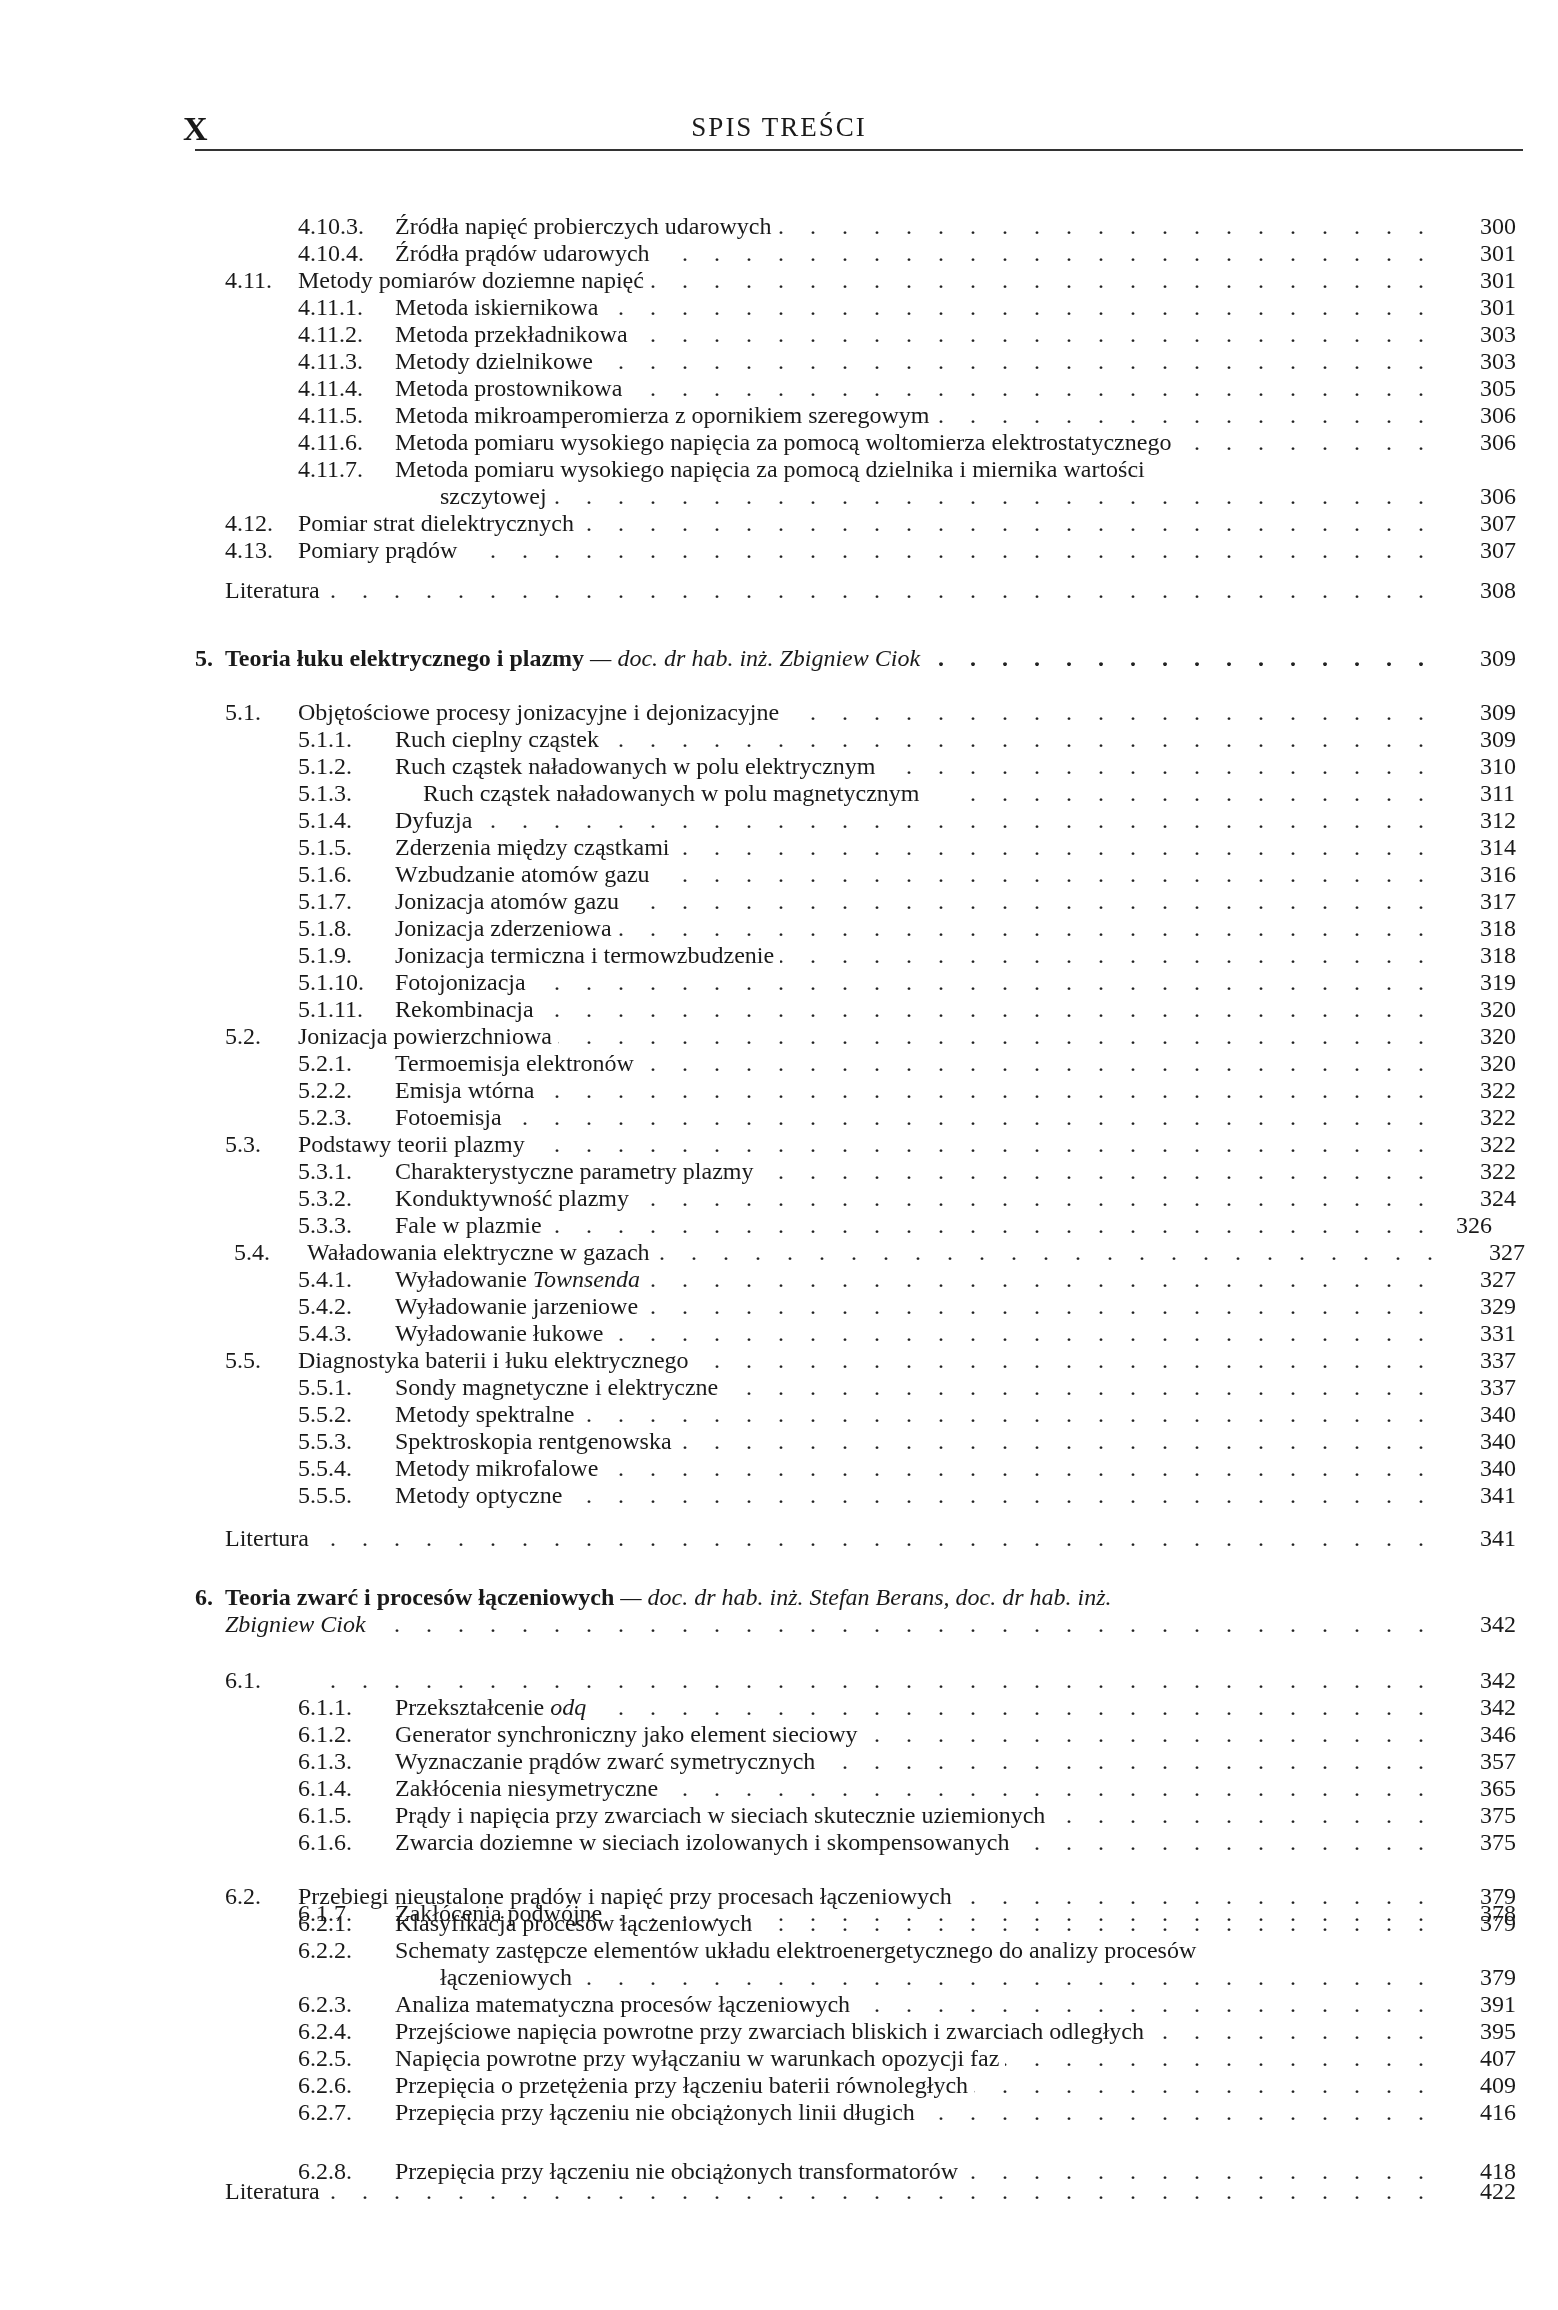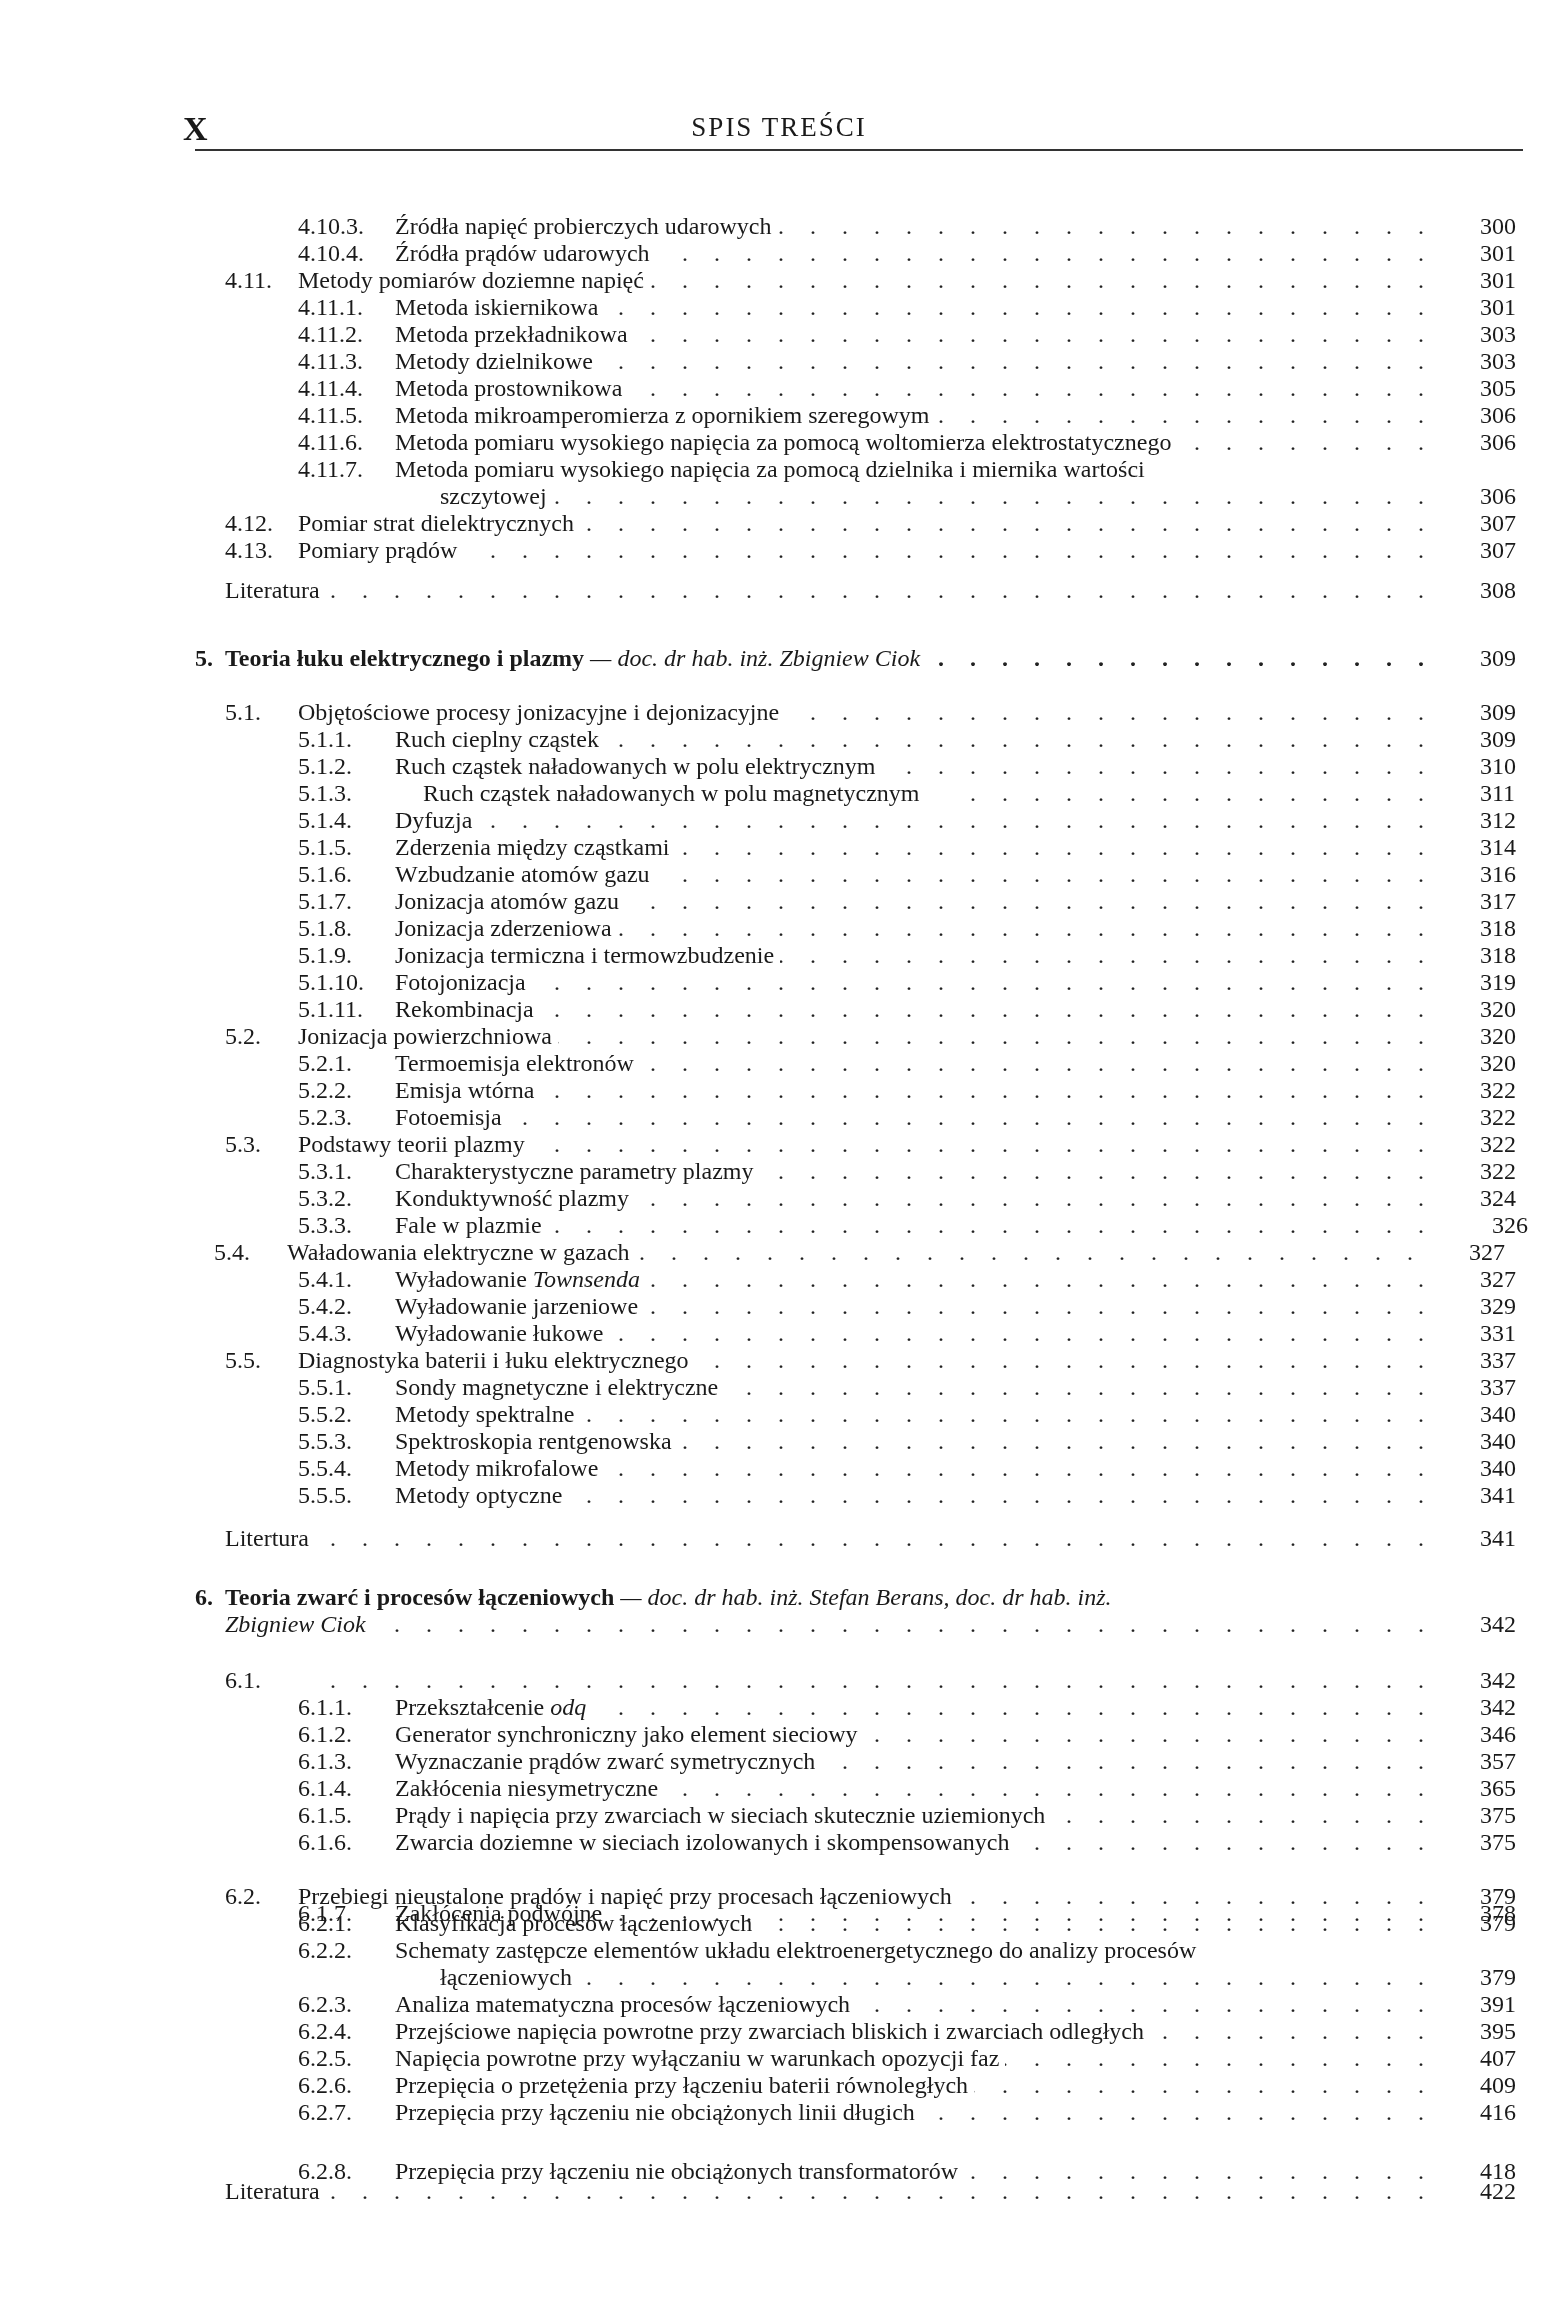--- a/index.html
+++ b/index.html
@@ -246,23 +246,23 @@
     <div class="entry" style="top: 1185px; left: 298px; width: 1142px;">
       <span class="num" style="width: 97px;">5.3.2.</span>
       <span class="title">Konduktywność plazmy</span>
       <span class="leader"></span>
       <span class="pg" style="left: 1182px;">324</span>
     </div>
     <div class="entry" style="top: 1212px; left: 298px; width: 1142px;">
       <span class="num" style="width: 97px;">5.3.3.</span>
       <span class="title">Fale w plazmie</span>
       <span class="leader"></span>
-      <span class="pg" style="left: 1158px; margin-left: 36px;">326</span>
-    </div>
-    <div class="entry" style="top: 1239px; left: 214px; width: 1215px;">
+      <span class="pg" style="left: 1158px;">326</span>
+    </div>
+    <div class="entry" style="top: 1239px; left: 234px; width: 1215px;">
       <span class="num" style="width: 73px;">5.4.</span>
       <span class="title">Waładowania elektryczne w gazach</span>
       <span class="leader"></span>
       <span class="pg" style="left: 1255px;">327</span>
     </div>
     <div class="entry" style="top: 1266px; left: 298px; width: 1142px;">
       <span class="num" style="width: 97px;">5.4.1.</span>
       <span class="title">Wyładowanie <span class="italic">Townsenda</span></span>
       <span class="leader"></span>
       <span class="pg" style="left: 1182px;">327</span>

